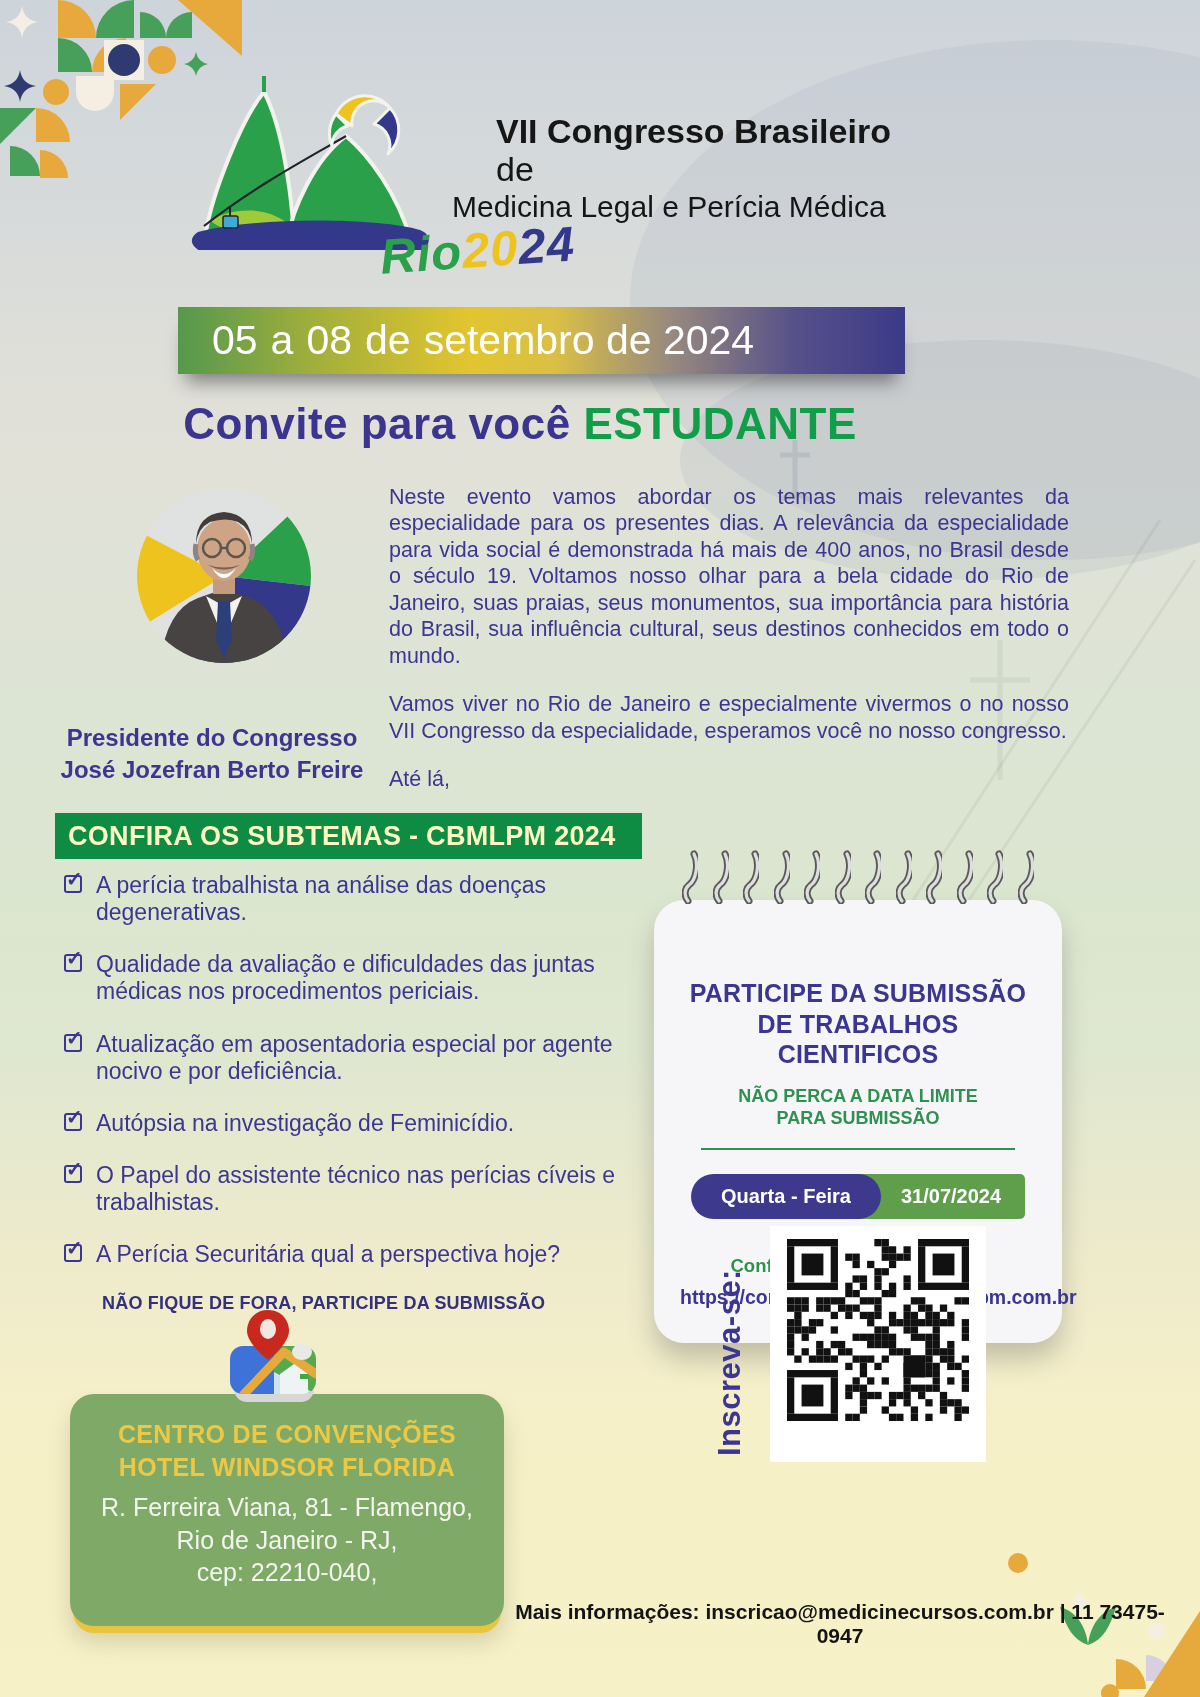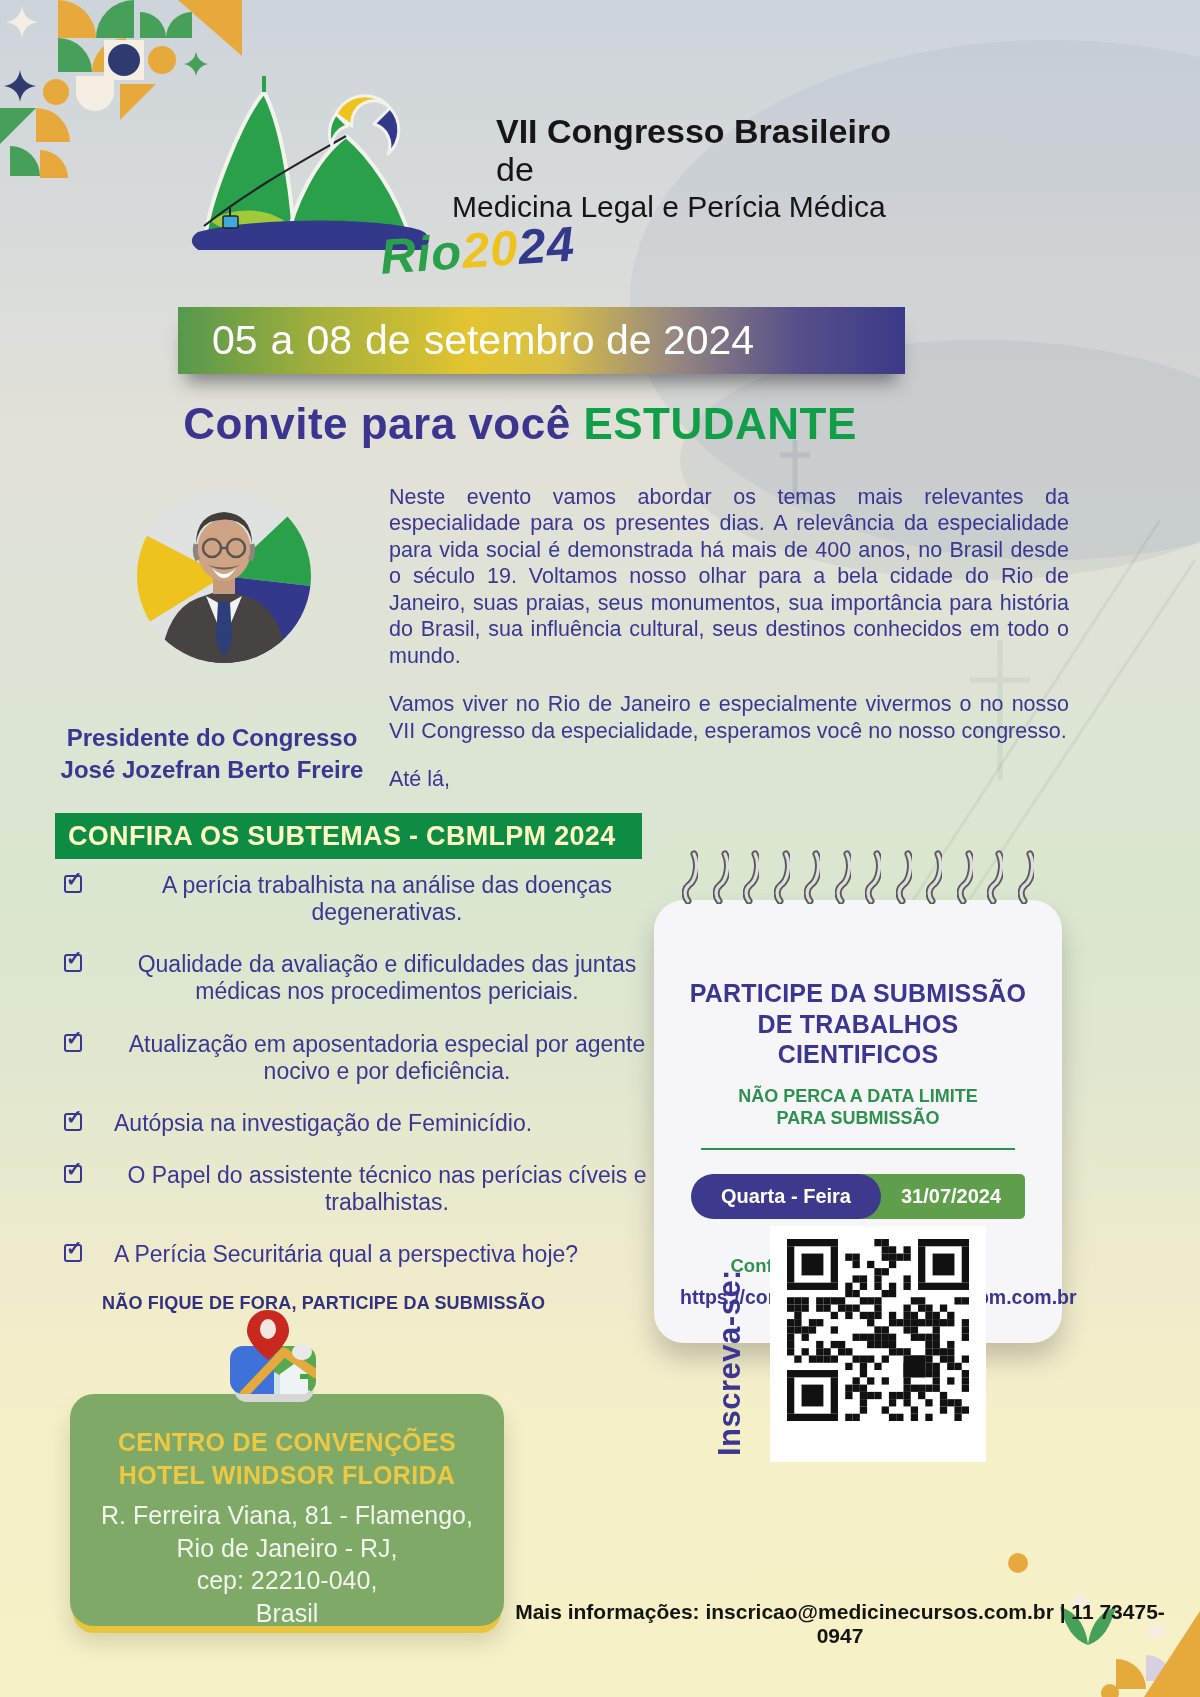--- a/index.html
+++ b/index.html
@@ -46,21 +46,21 @@
 
   
   .intro{left:389px;top:484px;width:680px;color:#3b3691;font-size:21.5px;line-height:1.23;text-align:justify;z-index:3;}
   .intro p{margin:0 0 22px 0;}
   .intro .closing{text-align:left;margin:0;}
 
   
   .sub-banner{left:55px;top:813px;width:587px;height:46px;background:#0f8c43;color:#fef9c3;
     font-size:27px;font-weight:800;display:flex;align-items:center;padding-left:13px;letter-spacing:.3px;z-index:3;}
   .sub-list{left:64px;top:872px;width:596px;z-index:3;}
-  .sub-item{display:flex;gap:32px;margin-bottom:25px;color:#3b3691;font-size:23px;line-height:1.18;font-weight:500;text-align:center;}
+  .sub-item{display:flex;gap:14px;margin-bottom:25px;color:#3b3691;font-size:23px;line-height:1.18;font-weight:500;}
   .cbx{flex:0 0 18px;width:18px;height:18px;border:2.5px solid #3b3691;border-radius:3px;margin-top:3px;position:relative;}
   .cbx::after{content:"✓";position:absolute;left:0px;top:-9px;font-size:20px;font-weight:700;color:#3b3691;}
   .sub-footnote{margin:4px 0 0 38px;color:#33307f;font-size:18px;font-weight:800;letter-spacing:.2px;}
 
   
   .card{left:654px;top:900px;width:408px;min-height:400px;background:#f6f6f8;border-radius:30px;
     box-shadow:0 16px 26px rgba(70,70,70,.28);padding:78px 26px 34px;z-index:3;}
   .spiral-row{position:absolute;left:28px;right:28px;top:-50px;display:flex;justify-content:space-between;z-index:4;}
   .card-title{color:#3b3691;font-size:25px;font-weight:800;text-align:center;line-height:1.22;letter-spacing:.2px;}
   .card-deadline{margin-top:15px;color:#2f9150;font-size:18px;font-weight:800;text-align:center;line-height:1.25;}
@@ -70,21 +70,21 @@
   .pill-date{background:#5f9e4b;color:#fff;font-size:20px;font-weight:600;margin-left:-28px;padding:11px 24px 11px 48px;border-radius:0 5px 5px 0;display:flex;align-items:center;white-space:nowrap;}
   .card-rules{margin-top:36px;color:#2f9150;font-size:18.5px;font-weight:600;text-align:center;}
   .card-url{display:block;margin-top:9px;color:#3b3691;font-size:19.5px;font-weight:800;text-align:center;text-decoration:none;}
 
   
   .ring{width:16px;height:54px;}
 
   
   .map-icon{left:222px;top:1308px;width:104px;height:104px;z-index:4;}
   .venue{left:70px;top:1394px;width:434px;height:232px;background:#7ea967;border-radius:24px;z-index:3;
-    box-shadow:0 10px 0 -3px #e8c53d,0 16px 22px rgba(90,90,60,.22);padding-top:32px;text-align:center;}
+    box-shadow:0 10px 0 -3px #e8c53d,0 16px 22px rgba(90,90,60,.22);padding-top:24px;text-align:center;}
   .venue-name{color:#ecc844;font-size:25px;font-weight:800;line-height:1.3;letter-spacing:.3px;}
   .venue-addr{margin-top:8px;color:#f3f5ee;font-size:25px;font-weight:300;line-height:1.3;}
 
   
   .register{left:712px;top:1232px;height:224px;z-index:3;writing-mode:vertical-rl;transform:rotate(180deg);
     color:#3b3691;font-size:31px;font-weight:800;letter-spacing:.5px;}
   .qr-tile{left:770px;top:1226px;width:216px;height:236px;background:#fff;z-index:3;display:flex;justify-content:center;}
   .qr-tile svg{margin-top:13px;}
 
   .footer-contact{left:510px;top:1600px;width:660px;text-align:center;color:#141414;font-size:21px;font-weight:700;z-index:3;}
@@ -322,21 +322,20 @@
 
   <div class="abs venue">
     <div class="venue-name">
       <div>CENTRO DE CONVENÇÕES</div>
       <div>HOTEL WINDSOR FLORIDA</div>
     </div>
     <div class="venue-addr">
       <div>R. Ferreira Viana, 81 - Flamengo,</div>
       <div>Rio de Janeiro - RJ,</div>
       <div>cep: 22210-040,</div>
-      <div>Brasil</div>
     </div>
   </div>
 
   <div class="abs register">Inscreva-se:</div>
   <div class="abs qr-tile">
       <svg id="qrSvg" width="182" height="182" viewBox="0 0 175 175">
         <rect x="84" y="0" width="7" height="7" fill="#111"></rect>
         <rect x="91" y="0" width="7" height="7" fill="#111"></rect>
         <rect x="91" y="7" width="7" height="7" fill="#111"></rect>
         <rect x="98" y="7" width="7" height="7" fill="#111"></rect>

